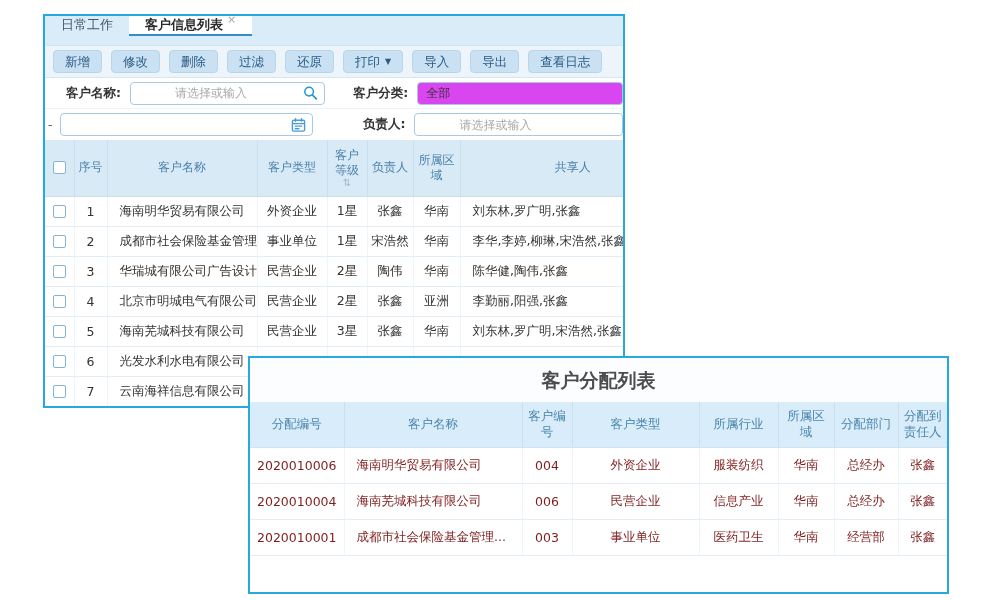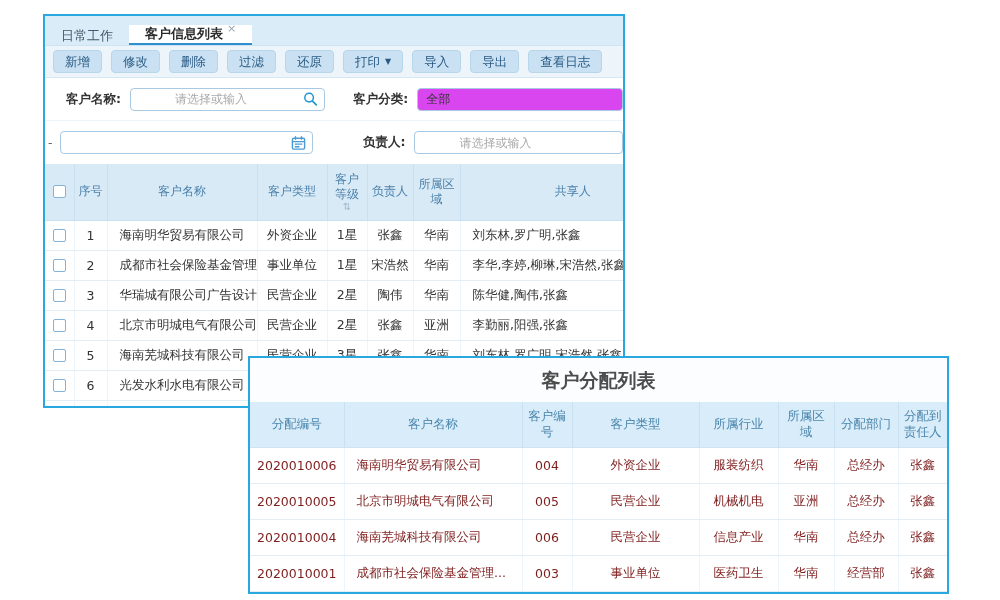--- a/index.html
+++ b/index.html
@@ -3,38 +3,38 @@
 <meta charset="utf-8">
 <style>
   * { margin:0; padding:0; box-sizing:border-box; }
   html,body { width:1000px; height:600px; background:#ffffff; overflow:hidden;
               font-family:"DejaVu Sans", sans-serif; }
 
   
   .panel1 { position:absolute; left:43px; top:14px; width:582px; height:394px;
             background:#fff; border:2px solid #29a8e0; overflow:hidden; z-index:1; }
 
-  .tabbar { height:30px; background:#d9ecf8; display:flex; align-items:flex-end;
+  .tabbar { height:30px; background:#d9ecf8; display:flex; align-items:flex-start;
             border-bottom:1px solid #cfe4f2; }
   .tab { padding:0 16px; font-size:13px; color:#445a6b; display:flex; align-items:center;
          cursor:default; position:relative; }
   .tab.active { background:#ffffff; color:#2b2b2b; font-weight:bold;
                 border-bottom:2px solid #2f8fce; }
   .tab .close { font-size:11px; color:#9aa7b0; font-weight:normal; position:relative;
                 top:-6px; margin-left:4px; }
 
   .toolbar { height:32px; background:#edf5fb; display:flex; align-items:center;
              gap:9px; padding-left:8px; border-bottom:1px solid #d5e7f3; }
   .tbtn { background:#c9e1f2; border:1px solid #b7d6ea; border-radius:4px;
           color:#2a5a84; font-size:12.5px; padding:3px 11px; line-height:15px;
           display:flex; align-items:flex-end; gap:5px; white-space:nowrap;
           font-family:inherit; }
   .tbtn .arrow { font-size:8px; color:#2a5a84; }
 
-  .search-row { height:43px; display:flex; align-items:center; background:#fff;
+  .search-row { height:31px; display:flex; align-items:center; background:#fff;
                 font-size:12.5px; }
   .search-row.first { border-bottom:1px solid #eef5fa; }
   .flabel { color:#333; font-weight:bold; white-space:nowrap; }
   .finput { position:relative; display:flex; align-items:center;
             border:1px solid #a9c9e2; border-radius:4px; height:23px;
             background:#fff; overflow:hidden;padding-left:36px; }
   .finput input { border:none; outline:none; width:100%; height:100%;
                   padding:0 26px 0 8px; font-size:12px; color:#333;
                   font-family:inherit; background:transparent; }
   .finput input::placeholder { color:#a9a9a9; }
@@ -304,30 +304,20 @@
         <td class="link">2020010006</td>
         <td class="lft link">海南明华贸易有限公司</td>
         <td>004</td>
         <td>外资企业</td>
         <td>服装纺织</td>
         <td>华南</td>
         <td>总经办</td>
         <td class="link">张鑫</td>
       </tr>
       <tr>
-        <td class="link">2020010005</td>
-        <td class="lft link">北京市明城电气有限公司</td>
-        <td>005</td>
-        <td>民营企业</td>
-        <td>机械机电</td>
-        <td>亚洲</td>
-        <td>总经办</td>
-        <td class="link">张鑫</td>
-      </tr>
-      <tr>
         <td class="link">2020010004</td>
         <td class="lft link">海南芜城科技有限公司</td>
         <td>006</td>
         <td>民营企业</td>
         <td>信息产业</td>
         <td>华南</td>
         <td>总经办</td>
         <td class="link">张鑫</td>
       </tr>
       <tr>

